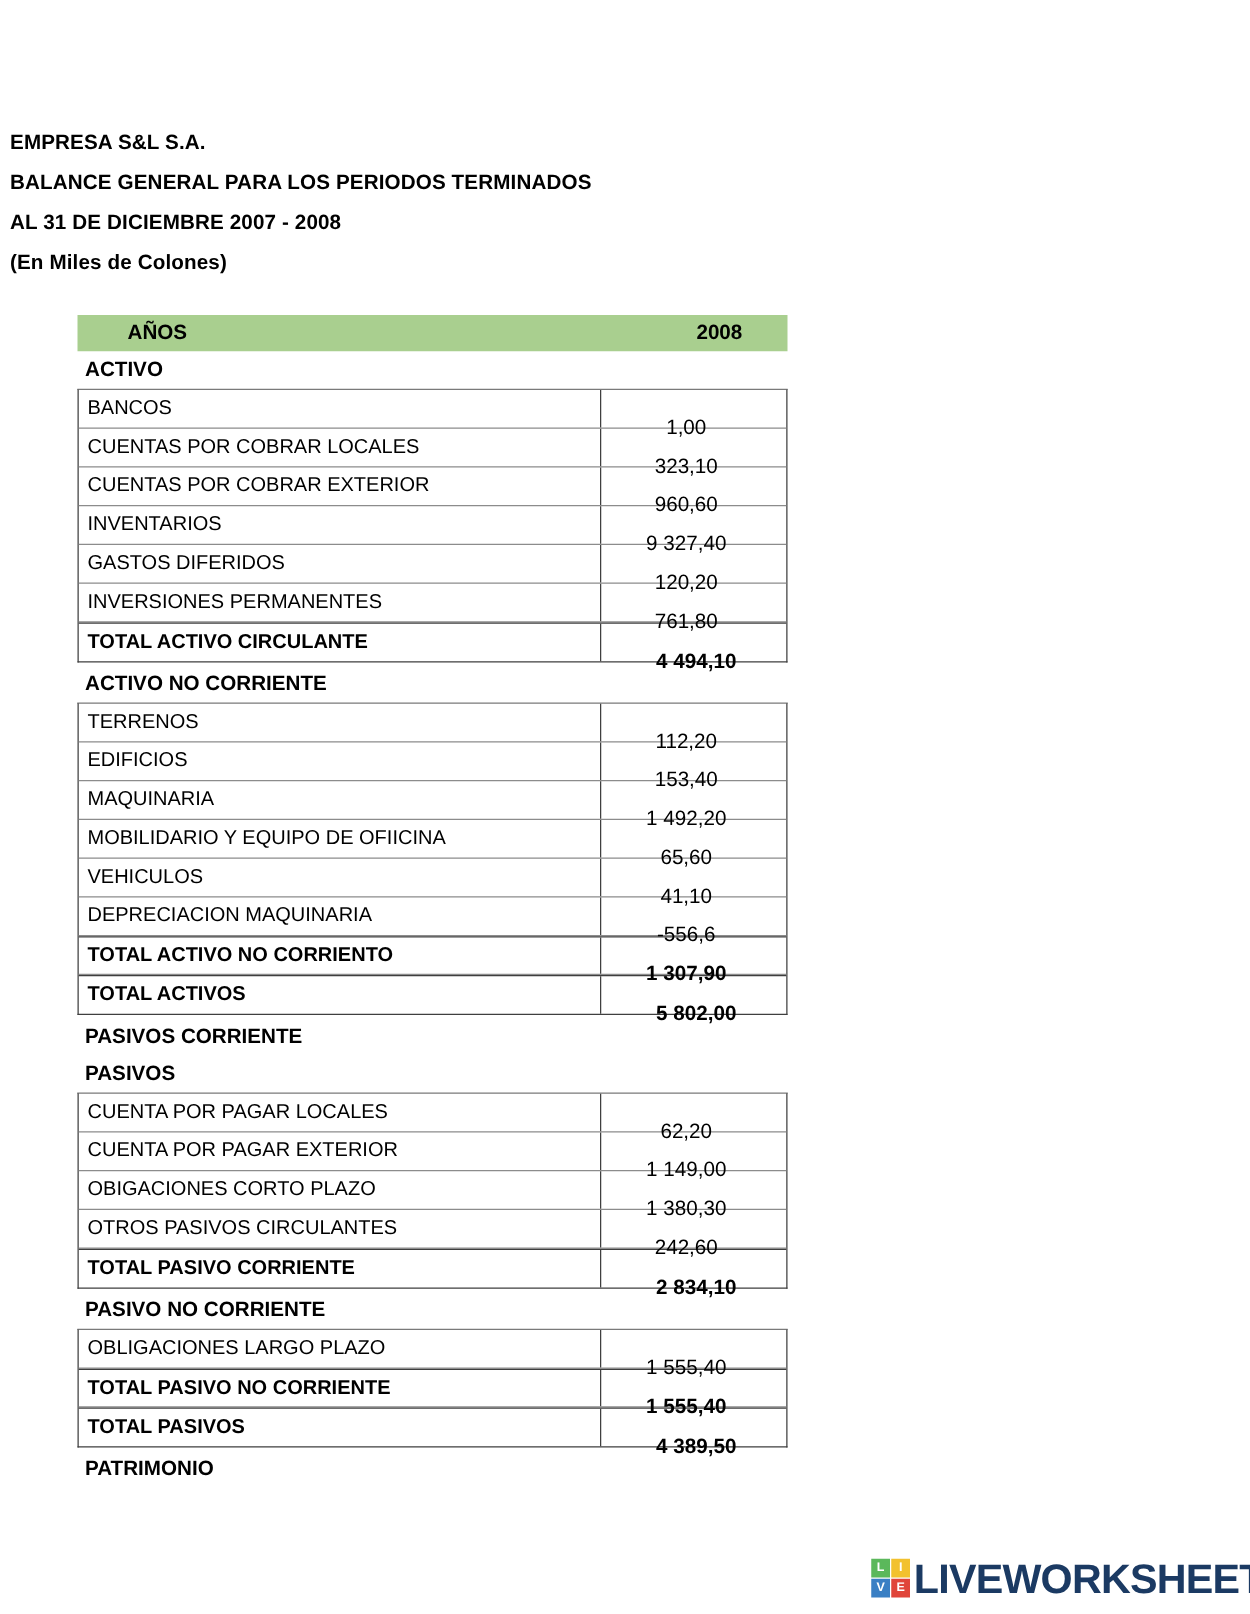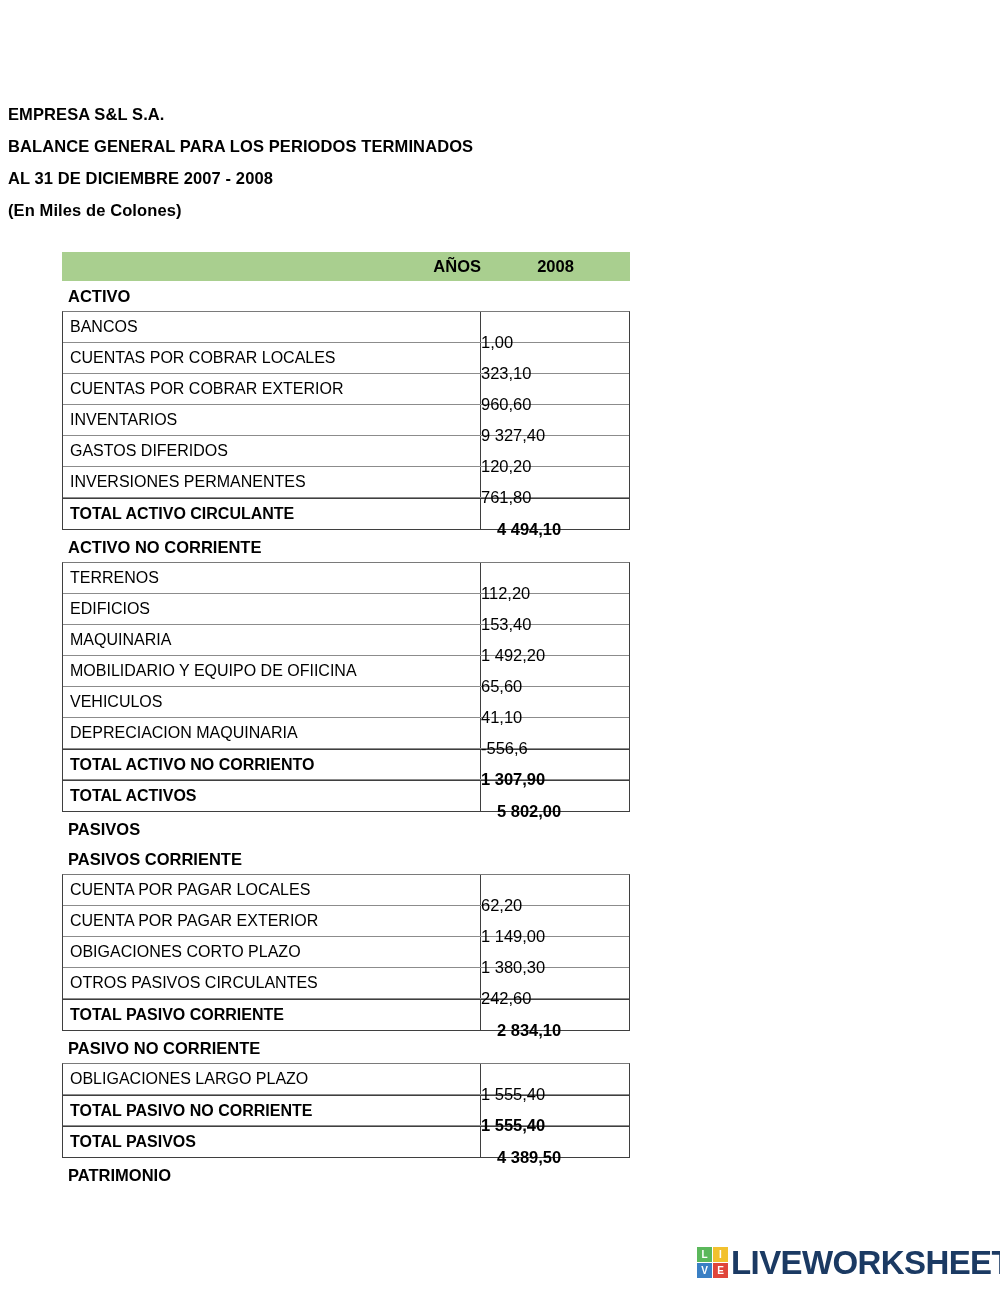--- a/index.html
+++ b/index.html
@@ -40,23 +40,24 @@
   }
 
   .hdr-row {
     display: flex;
     background: #a9cf8f;
     height: 29px;
     align-items: center;
   }
   .hdr-label {
     flex: 0 0 419px;
-    text-align: right;
-    font-weight: bold;
-    font-size: 16.5px;
+    text-align: left;
+    font-weight: bold;
+    font-size: 16.5px;
+    padding-left: 40px;
   }
   .hdr-value {
     flex: 1 1 auto;
     text-align: center;
     font-weight: bold;
     font-size: 16.5px;
   }
 
   
   .section-row {
@@ -90,21 +91,21 @@
     padding-left: 7px;
     font-size: 16px;
     box-sizing: border-box;
     border-right: 1px solid #3f3f3f;
     height: 100%;
     display: flex;
     align-items: center;
   }
   .row .value {
     flex: 1 1 auto;
-    text-align: left;
+    text-align: center;
     padding-right: 12px;
     font-size: 16.5px;
     box-sizing: border-box;
     margin-top: 30px;
   }
   .row.total .label,
   .row.total .value {
     font-weight: bold;
   }
   .row.total {
@@ -227,22 +228,22 @@
         <div class="row total">
           <div class="label">TOTAL ACTIVO NO CORRIENTO</div>
           <div class="value">1 307,90</div>
         </div>
         <div class="row total">
           <div class="label">TOTAL ACTIVOS</div>
           <div class="value">5 802,00</div>
         </div>
       </div>
       <div class="gap"></div>
+      <div class="section-row">PASIVOS CORRIENTE</div>
       <div class="section-row">PASIVOS</div>
-      <div class="section-row">PASIVOS CORRIENTE</div>
       <div class="block">
         <div class="row">
           <div class="label">CUENTA POR PAGAR LOCALES</div>
           <div class="value">62,20</div>
         </div>
         <div class="row">
           <div class="label">CUENTA POR PAGAR EXTERIOR</div>
           <div class="value">1 149,00</div>
         </div>
         <div class="row">

